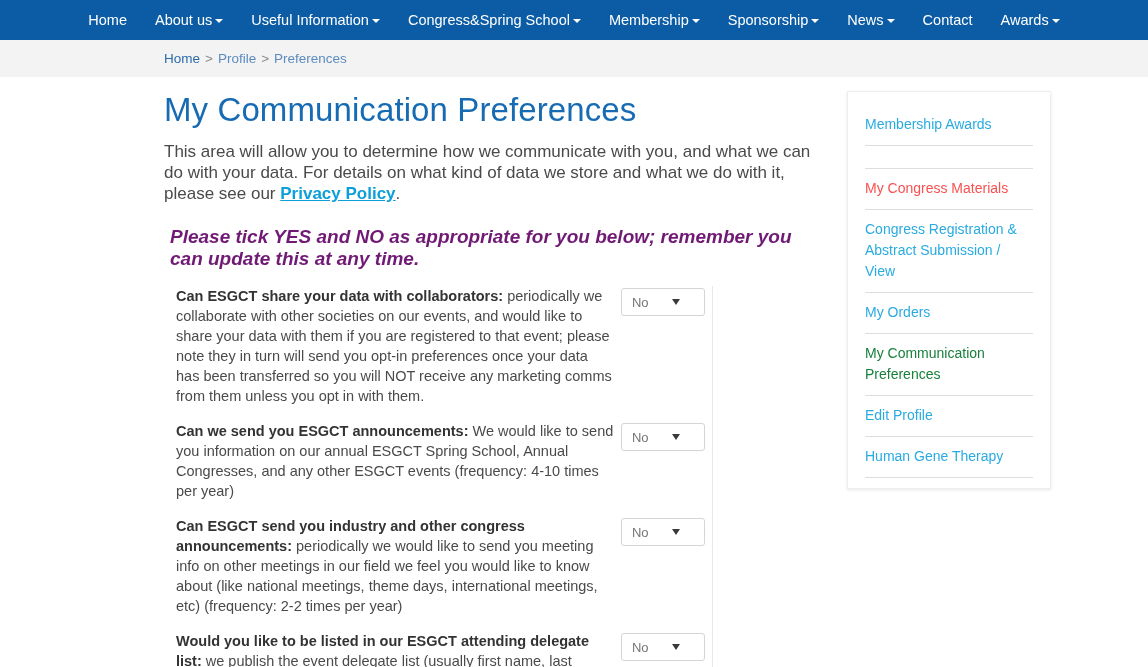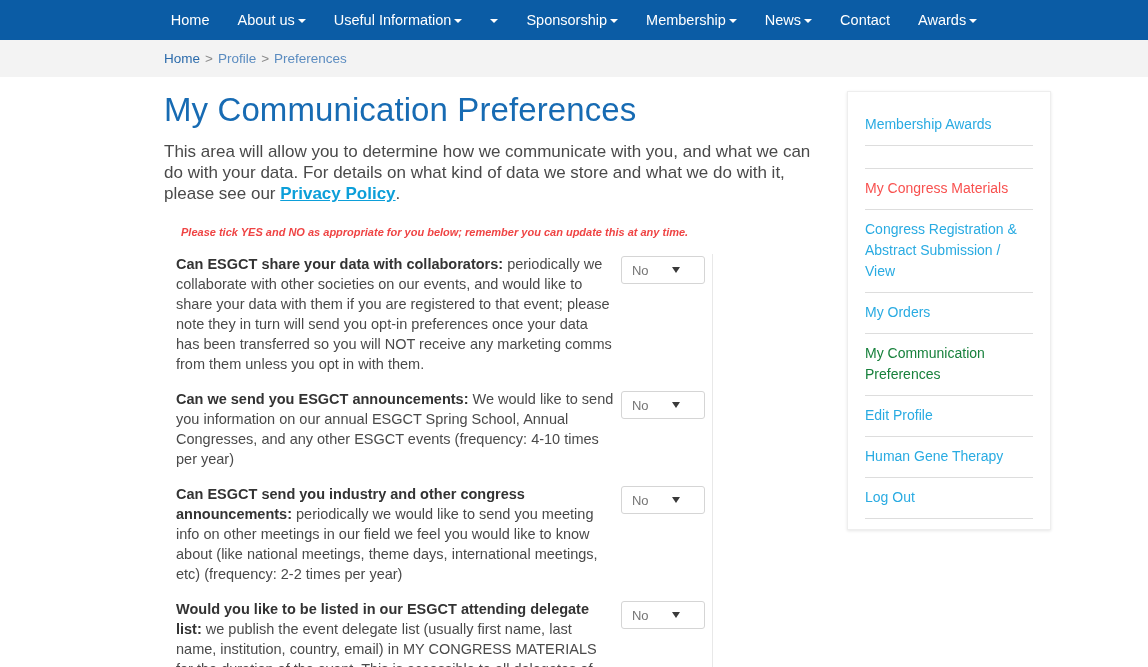--- a/index.html
+++ b/index.html
@@ -104,25 +104,25 @@
     color: #4a4a4a;
     margin: 0 0 22px 0;
   }
   a.privacy-link {
     color: #0c9fd9;
     font-weight: bold;
     text-decoration: underline;
     cursor: pointer;
   }
   p.tick-note {
-    font-size: 11px;
+    font-size: 19px;
     font-weight: bold;
     font-style: italic;
-    color: #ef4444;
-    margin: 0 0 16px 11px;
+    color: #701a75;
+    margin: 0 0 16px 0;
     padding-left: 6px;
   }
 
   .questions {
     position: relative;
     border-right: 1px solid #e8e8e8;
     width: 548px;
     padding-right: 0;
   }
   .q-row {
@@ -197,28 +197,29 @@
     </div>
     <div class="nav-item">
       <span>About us</span>
       <span class="caret"></span>
     </div>
     <div class="nav-item">
       <span>Useful Information</span>
       <span class="caret"></span>
     </div>
     <div class="nav-item">
+      <span>Congress&amp;Spring School</span>
+      <span class="caret"></span>
+    </div>
+    <div class="nav-item">
+      <span>Membership</span>
       <span class="caret"></span>
     </div>
     <div class="nav-item">
       <span>Sponsorship</span>
-      <span class="caret"></span>
-    </div>
-    <div class="nav-item">
-      <span>Membership</span>
       <span class="caret"></span>
     </div>
     <div class="nav-item">
       <span>News</span>
       <span class="caret"></span>
     </div>
     <div class="nav-item">
       <span>Contact</span>
     </div>
     <div class="nav-item">
@@ -289,16 +290,15 @@
 
   <div class="sidebar" id="sidebar">
       <div class="side-item first">Membership Awards</div>
       <div class="side-item blank"></div>
       <div class="side-item red">My Congress Materials</div>
       <div class="side-item">Congress Registration &amp; Abstract Submission / View</div>
       <div class="side-item">My Orders</div>
       <div class="side-item green">My Communication Preferences</div>
       <div class="side-item">Edit Profile</div>
       <div class="side-item">Human Gene Therapy</div>
-      <div class="side-item last">Log Out</div>
     </div>
 
 </div>
 
 </body></html>

